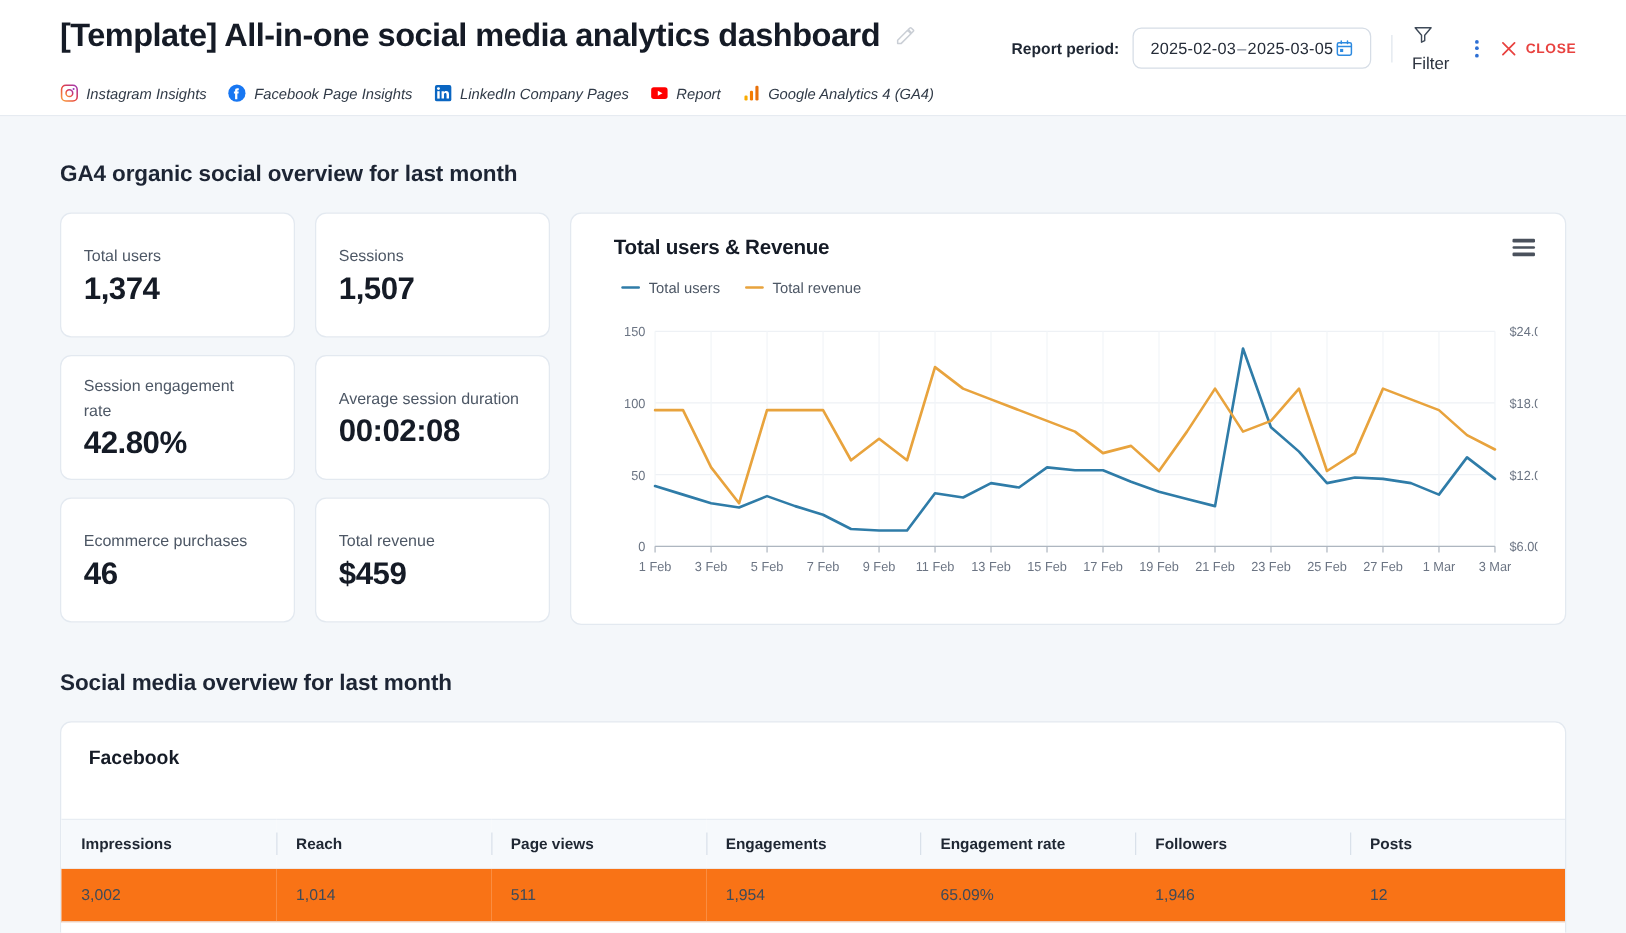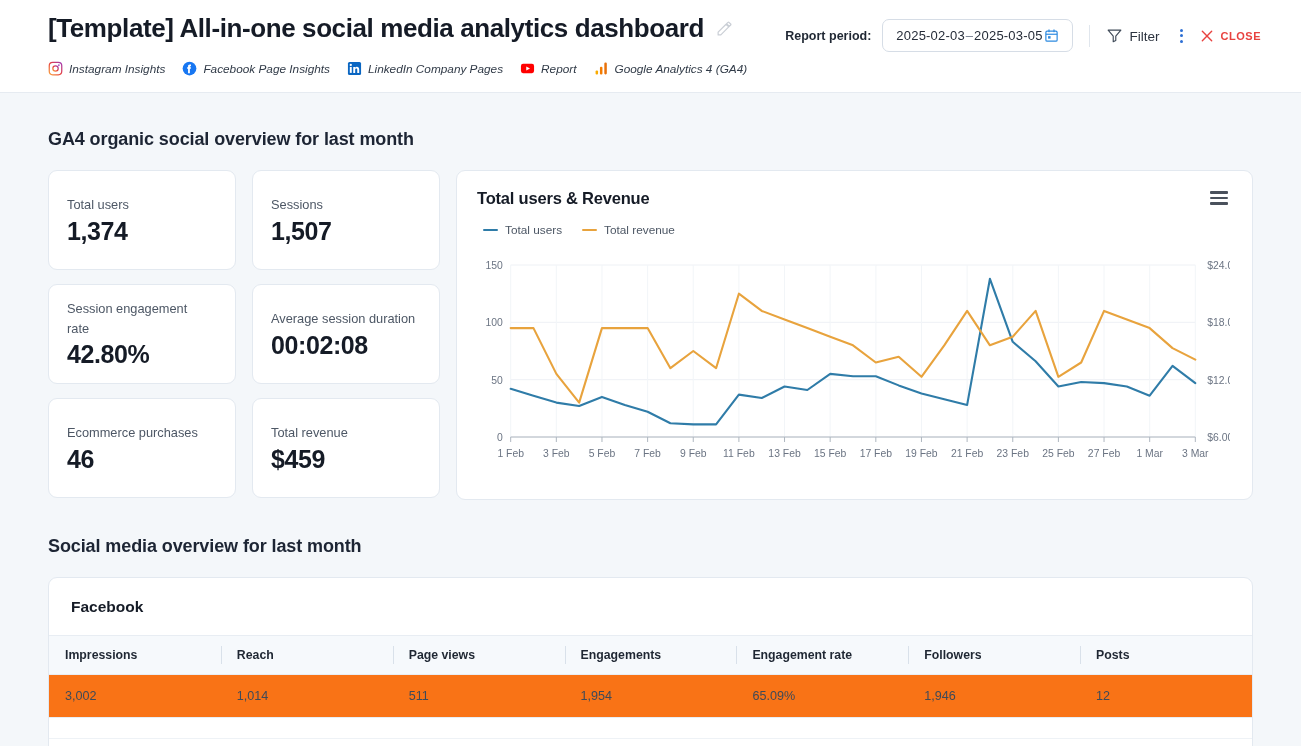--- a/index.html
+++ b/index.html
@@ -31,21 +31,21 @@
   .report-period-label { font-size: 12.5px; font-weight: 700; color: #1f2733; margin-right: 11px; white-space: nowrap; }
   .date-box {
     display: flex; align-items: center; gap: 1px;
     border: 1px solid #d6dde6; border-radius: 7px;
     background: #fff; padding: 8px 13px; cursor: pointer;
   }
   .date-text { font-size: 13px; color: #252c38; letter-spacing: .2px; }
   .date-dash { font-size: 13px; color: #70798a; }
   .cal-icon { width: 15px; height: 15px; }
   .vsep { width: 1px; height: 22px; background: #e0e6ed; margin: 0 16px; }
-  .filter-btn { display: flex; align-items: flex-end; gap: 7px; cursor: pointer; }
+  .filter-btn { display: flex; align-items: flex-start; gap: 7px; cursor: pointer; flex-direction: column; }
   .filter-label { font-size: 13.5px; color: #2c333f; }
   .kebab { display: flex; flex-direction: column; gap: 2.5px; align-items: center; margin: 0 16px 0 20px; cursor: pointer; }
   .kebab i { width: 3px; height: 3px; border-radius: 50%; background: #2d6fd4; display: block; }
   .close-btn { display: flex; align-items: center; gap: 6px; cursor: pointer; }
   .close-label { font-size: 11px; font-weight: 700; color: #e8423f; letter-spacing: .5px; }
 
   
   .sources { display: flex; align-items: center; gap: 17px; margin-top: 9px; font-style: italic; }
   .source { display: flex; align-items: center; gap: 6px; }
   .source-label { font-size: 11.8px; color: #303a47; white-space: nowrap; }
@@ -66,21 +66,21 @@
   .kpi-card {
     background: #fff; border: 1px solid #e3e9f0; border-radius: 9px;
     height: 100px; padding: 16px 18px;
     display: flex; flex-direction: column; justify-content: center;
   }
   .kpi-label { font-size: 12.8px; color: #4d5765; line-height: 1.55; margin-bottom: 2px; }
   .kpi-value { font-size: 25px; font-weight: 700; color: #151b26; letter-spacing: -0.4px; line-height: 1.15; }
 
   .chart-card {
     background: #fff; border: 1px solid #e3e9f0; border-radius: 9px;
-    flex: 1; height: 330px; padding: 18px 22px 12px 20px; position: relative;
+    flex: 1; height: 330px; padding: 18px 22px 12px 34px; position: relative;
   }
   .chart-head { display: flex; align-items: flex-start; justify-content: space-between; }
   .chart-title { font-size: 16.5px; font-weight: 700; color: #151b26; letter-spacing: -0.2px; }
   .burger { display: flex; flex-direction: column; gap: 3px; cursor: pointer; padding: 2px; }
   .burger i { width: 18px; height: 2.5px; background: #4a515c; display: block; border-radius: 1px; }
 
   .legend { display: flex; gap: 20px; margin-top: 15px; padding-left: 6px; }
   .legend-item { display: flex; align-items: center; gap: 7px; cursor: pointer; }
   .legend-dash { width: 15px; height: 2.6px; border-radius: 2px; display: block; }
   .legend-text { font-size: 11.8px; color: #4d5765; }
@@ -90,21 +90,21 @@
 
   
   .table-card {
     background: #fff; border: 1px solid #e3e9f0; border-radius: 9px;
     overflow: hidden;
   }
   .table-card-title {
     font-size: 15.5px; font-weight: 700; color: #151b26;
     padding: 20px 22px 19px 22px;
   }
-  table { width: 100%; border-collapse: collapse; table-layout: fixed; }
+  table { width: 100%; border-collapse: collapse; table-layout: fixed; margin-top: 20px; }
   thead th {
     text-align: left; font-size: 12.3px; font-weight: 700; color: #1f2733;
     padding: 12px 0 12px 16px; background: #f6f9fc;
     border-top: 1px solid #e8edf3; border-bottom: 1px solid #e8edf3;
     position: relative;
   }
   thead th + th::before {
     content: ""; position: absolute; left: 0; top: 10px; bottom: 10px;
     width: 1px; background: #d9e1ea;
   }

